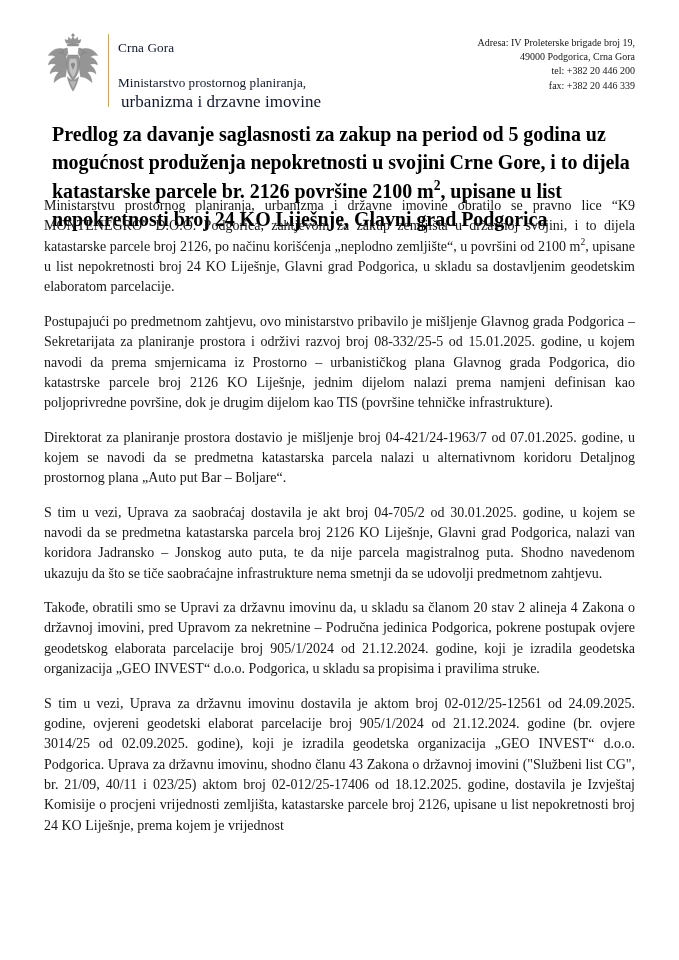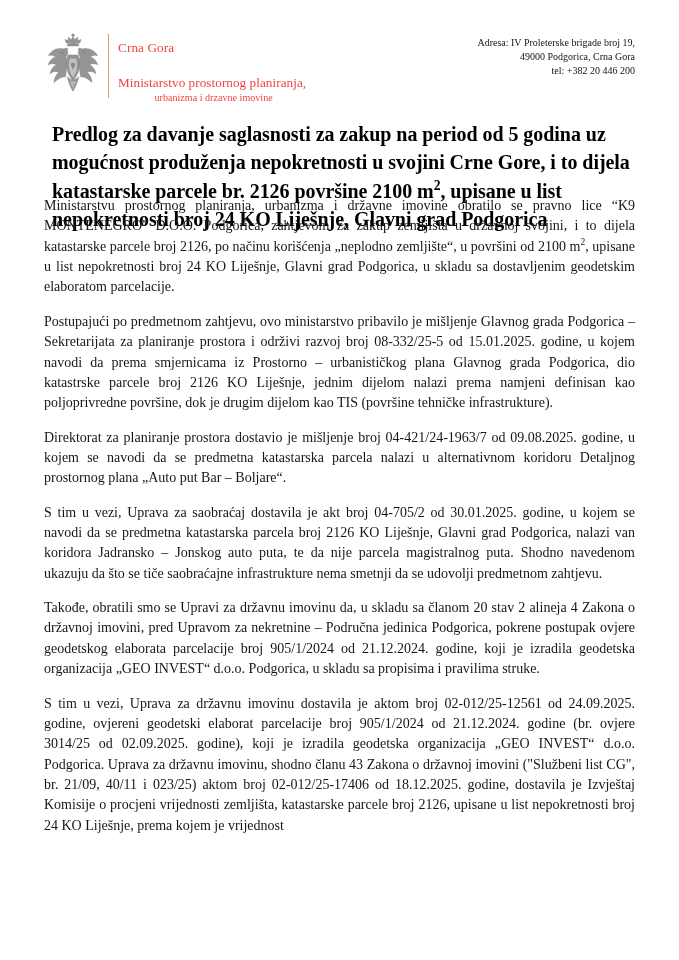--- a/index.html
+++ b/index.html
@@ -61,33 +61,33 @@
     flex: 0 0 1px;
   }
 
   .brand-lines {
     padding-top: 9px;
     line-height: 1.30;
   }
   .brand-line {
     display: block;
     white-space: nowrap;
-    color: #ef4444;
+    color: #0f172a;
   }
   .brand-country {
     font-size: 13.2px;
     letter-spacing: 0.1px;
   }
   .brand-ministry-1 {
     font-size: 13.2px;
     letter-spacing: 0.05px;
     margin-top: 18px;
   }
   .brand-ministry-2 {
-    font-size: 10px;
+    font-size: 17px;
     letter-spacing: 0.05px;
     padding-left: 3px;
     text-align: center;
   }
 
   .address-block {
     text-align: right;
     font-size: 10px;
     line-height: 1.42;
     padding-top: 6px;
@@ -182,33 +182,34 @@
         <span class="brand-line brand-country">Crna Gora</span>
         <span class="brand-line brand-ministry-1">Ministarstvo prostornog planiranja,</span>
         <span class="brand-line brand-ministry-2">urbanizma i drzavne imovine</span>
       </div>
     </div>
 
     <div class="address-block">
       <span class="address-line">Adresa: IV Proleterske brigade broj 19,</span>
       <span class="address-line">49000 Podgorica, Crna Gora</span>
       <span class="address-line">tel: +382 20 446 200</span>
+      <span class="address-line">fax: +382 20 446 339</span>
     </div>
 
   </header>
 
   <h1 class="doc-title"><span>Predlog za davanje saglasnosti za zakup na period od 5 godina uz mogućnost produženja nepokretnosti u svojini Crne Gore, i to dijela katastarske parcele br. 2126 površine 2100 m</span><sup>2</sup><span>, upisane u list nepokretnosti broj 24 KO Liješnje, Glavni grad Podgorica</span></h1>
 
   <article class="body-copy">
 
     <p class="para"><span>Ministarstvu prostornog planiranja, urbanizma i državne imovine obratilo se pravno lice “K9 MONTENEGRO” D.O.O. Podgorica, zahtjevom za zakup zemljišta u državnoj svojini, i to dijela katastarske parcele broj 2126, po načinu korišćenja „neplodno zemljište“, u površini od 2100 m</span><sup>2</sup><span>, upisane u list nepokretnosti broj 24 KO Liješnje, Glavni grad Podgorica, u skladu sa dostavljenim geodetskim elaboratom parcelacije.</span></p>
 
     <p class="para">Postupajući po predmetnom zahtjevu, ovo ministarstvo pribavilo je mišljenje Glavnog grada Podgorica – Sekretarijata za planiranje prostora i održivi razvoj broj 08-332/25-5 od 15.01.2025. godine, u kojem navodi da prema smjernicama iz Prostorno – urbanističkog plana Glavnog grada Podgorica, dio katastrske parcele broj 2126 KO Liješnje, jednim dijelom nalazi prema namjeni definisan kao poljoprivredne površine, dok je drugim dijelom kao TIS (površine tehničke infrastrukture).</p>
 
-    <p class="para">Direktorat za planiranje prostora dostavio je mišljenje broj 04-421/24-1963/7 od 09.08.2025. godine, u kojem se navodi da se predmetna katastarska parcela nalazi u alternativnom koridoru Detaljnog prostornog plana „Auto put Bar – Boljare“.</p>
+    <p class="para">Direktorat za planiranje prostora dostavio je mišljenje broj 04-421/24-1963/7 od 07.01.2025. godine, u kojem se navodi da se predmetna katastarska parcela nalazi u alternativnom koridoru Detaljnog prostornog plana „Auto put Bar – Boljare“.</p>
 
 
     <p class="para">S tim u vezi, Uprava za saobraćaj dostavila je akt broj 04-705/2 od 30.01.2025. godine, u kojem se navodi da se predmetna katastarska parcela broj 2126 KO Liješnje, Glavni grad Podgorica, nalazi van koridora Jadransko – Jonskog auto puta, te da nije parcela magistralnog puta. Shodno navedenom ukazuju da što se tiče saobraćajne infrastrukture nema smetnji da se udovolji predmetnom zahtjevu.</p>
 
     <p class="para">Takođe, obratili smo se Upravi za državnu imovinu da, u skladu sa članom 20 stav 2 alineja 4 Zakona o državnoj imovini, pred Upravom za nekretnine – Područna jedinica Podgorica, pokrene postupak ovjere geodetskog elaborata parcelacije broj 905/1/2024 od 21.12.2024. godine, koji je izradila geodetska organizacija „GEO INVEST“ d.o.o. Podgorica, u skladu sa propisima i pravilima struke.</p>
 
     <p class="para">S tim u vezi, Uprava za državnu imovinu dostavila je aktom broj 02-012/25-12561 od 24.09.2025. godine, ovjereni geodetski elaborat parcelacije broj 905/1/2024 od 21.12.2024. godine (br. ovjere 3014/25 od 02.09.2025. godine), koji je izradila geodetska organizacija „GEO INVEST“ d.o.o. Podgorica. Uprava za državnu imovinu, shodno članu 43 Zakona o državnoj imovini ("Službeni list CG", br. 21/09, 40/11 i 023/25) aktom broj 02-012/25-17406 od 18.12.2025. godine, dostavila je Izvještaj Komisije o procjeni vrijednosti zemljišta, katastarske parcele broj 2126, upisane u list nepokretnosti broj 24 KO Liješnje, prema kojem je vrijednost</p>
 
   </article>
 

